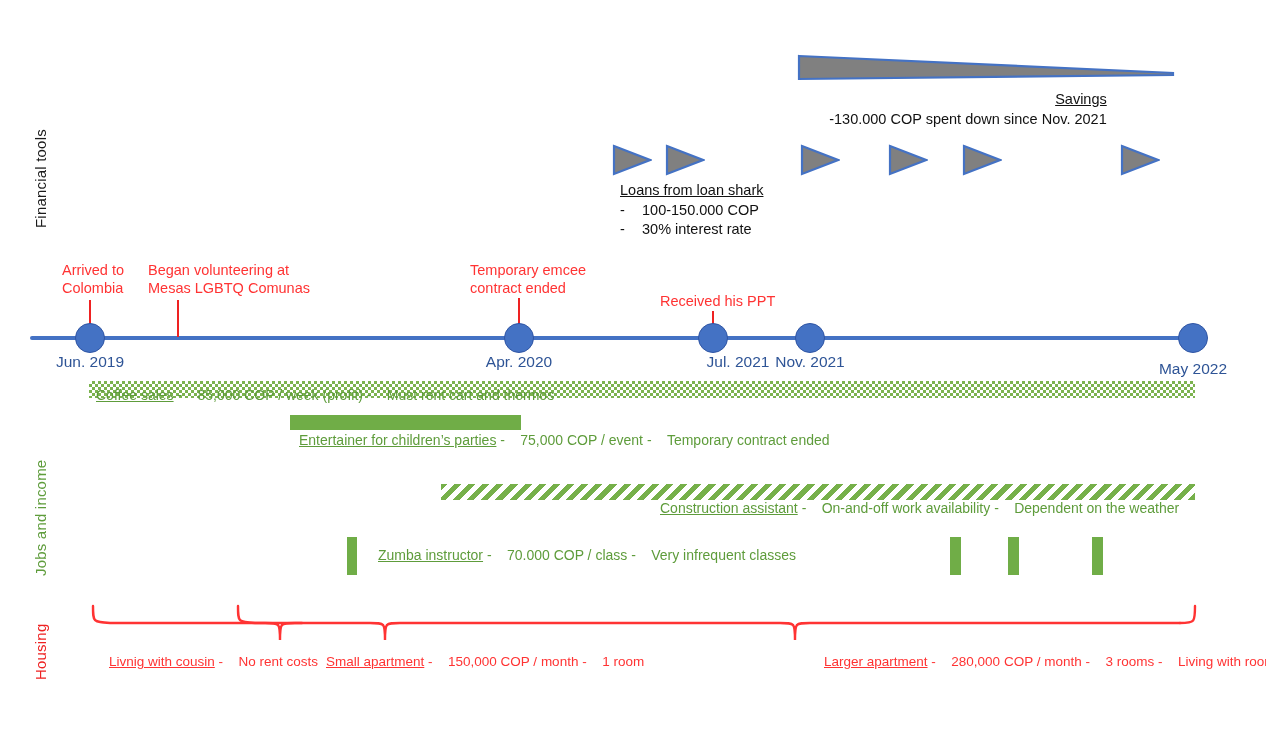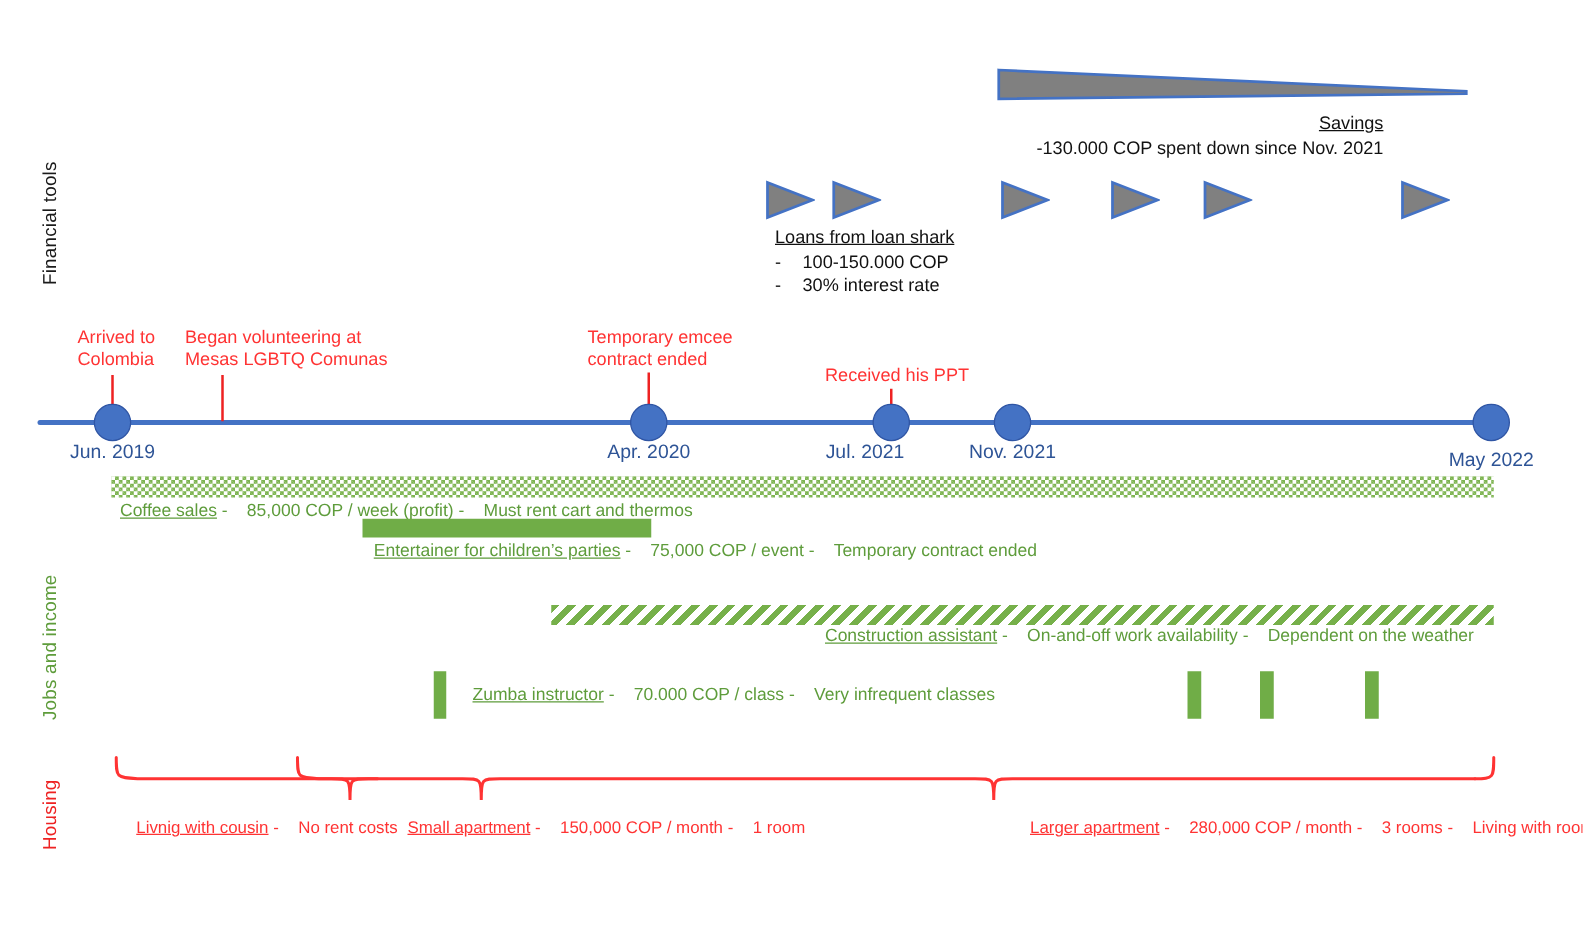--- a/index.html
+++ b/index.html
@@ -165,26 +165,26 @@
   <div class="tick" style="left:712px;top:311px;height:18px;"></div>
 
   <div class="node" style="left:75px;top:323px;"></div>
   <div class="node" style="left:504px;top:323px;"></div>
   <div class="node" style="left:698px;top:323px;"></div>
   <div class="node" style="left:795px;top:323px;"></div>
   <div class="node" style="left:1178px;top:323px;"></div>
 
   <div class="node-label" style="left:30px;top:353px;width:120px;">Jun. 2019</div>
   <div class="node-label" style="left:459px;top:353px;width:120px;">Apr. 2020</div>
-  <div class="node-label" style="left:632px;top:353px;width:120px;">Jul. 2021</div>
+  <div class="node-label" style="left:678px;top:353px;width:120px;">Jul. 2021</div>
   <div class="node-label" style="left:750px;top:353px;width:120px;">Nov. 2021</div>
   <div class="node-label" style="left:1133px;top:360px;width:120px;">May 2022</div>
 
   <div class="bar bar-dots" style="left:89px;top:381px;width:1106px;height:17px;"></div>
-  <div class="grn" style="left:96px;top:399px;">
+  <div class="grn" style="left:96px;top:386px;">
     <span class="hd">Coffee sales</span>
     <span class="li"><span class="dash">-</span><span>85,000 COP / week (profit)</span></span>
     <span class="li"><span class="dash">-</span><span>Must rent cart and thermos</span></span>
   </div>
 
   <div class="bar bar-solid" style="left:290px;top:415px;width:231px;height:15px;"></div>
   <div class="grn" style="left:299px;top:431px;">
     <span class="hd">Entertainer for children’s parties</span>
     <span class="li"><span class="dash">-</span><span>75,000 COP / event</span></span>
     <span class="li"><span class="dash">-</span><span>Temporary contract ended</span></span>

